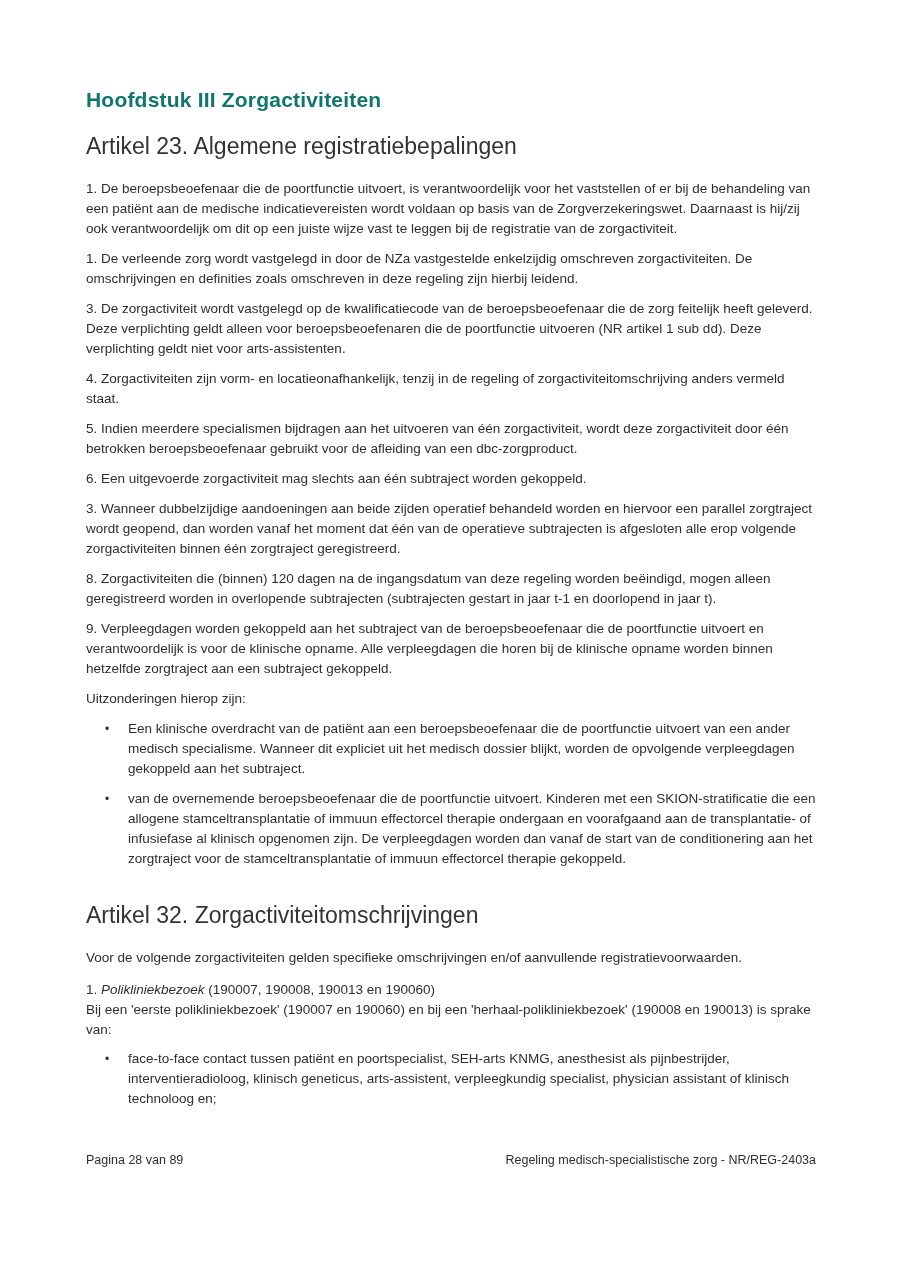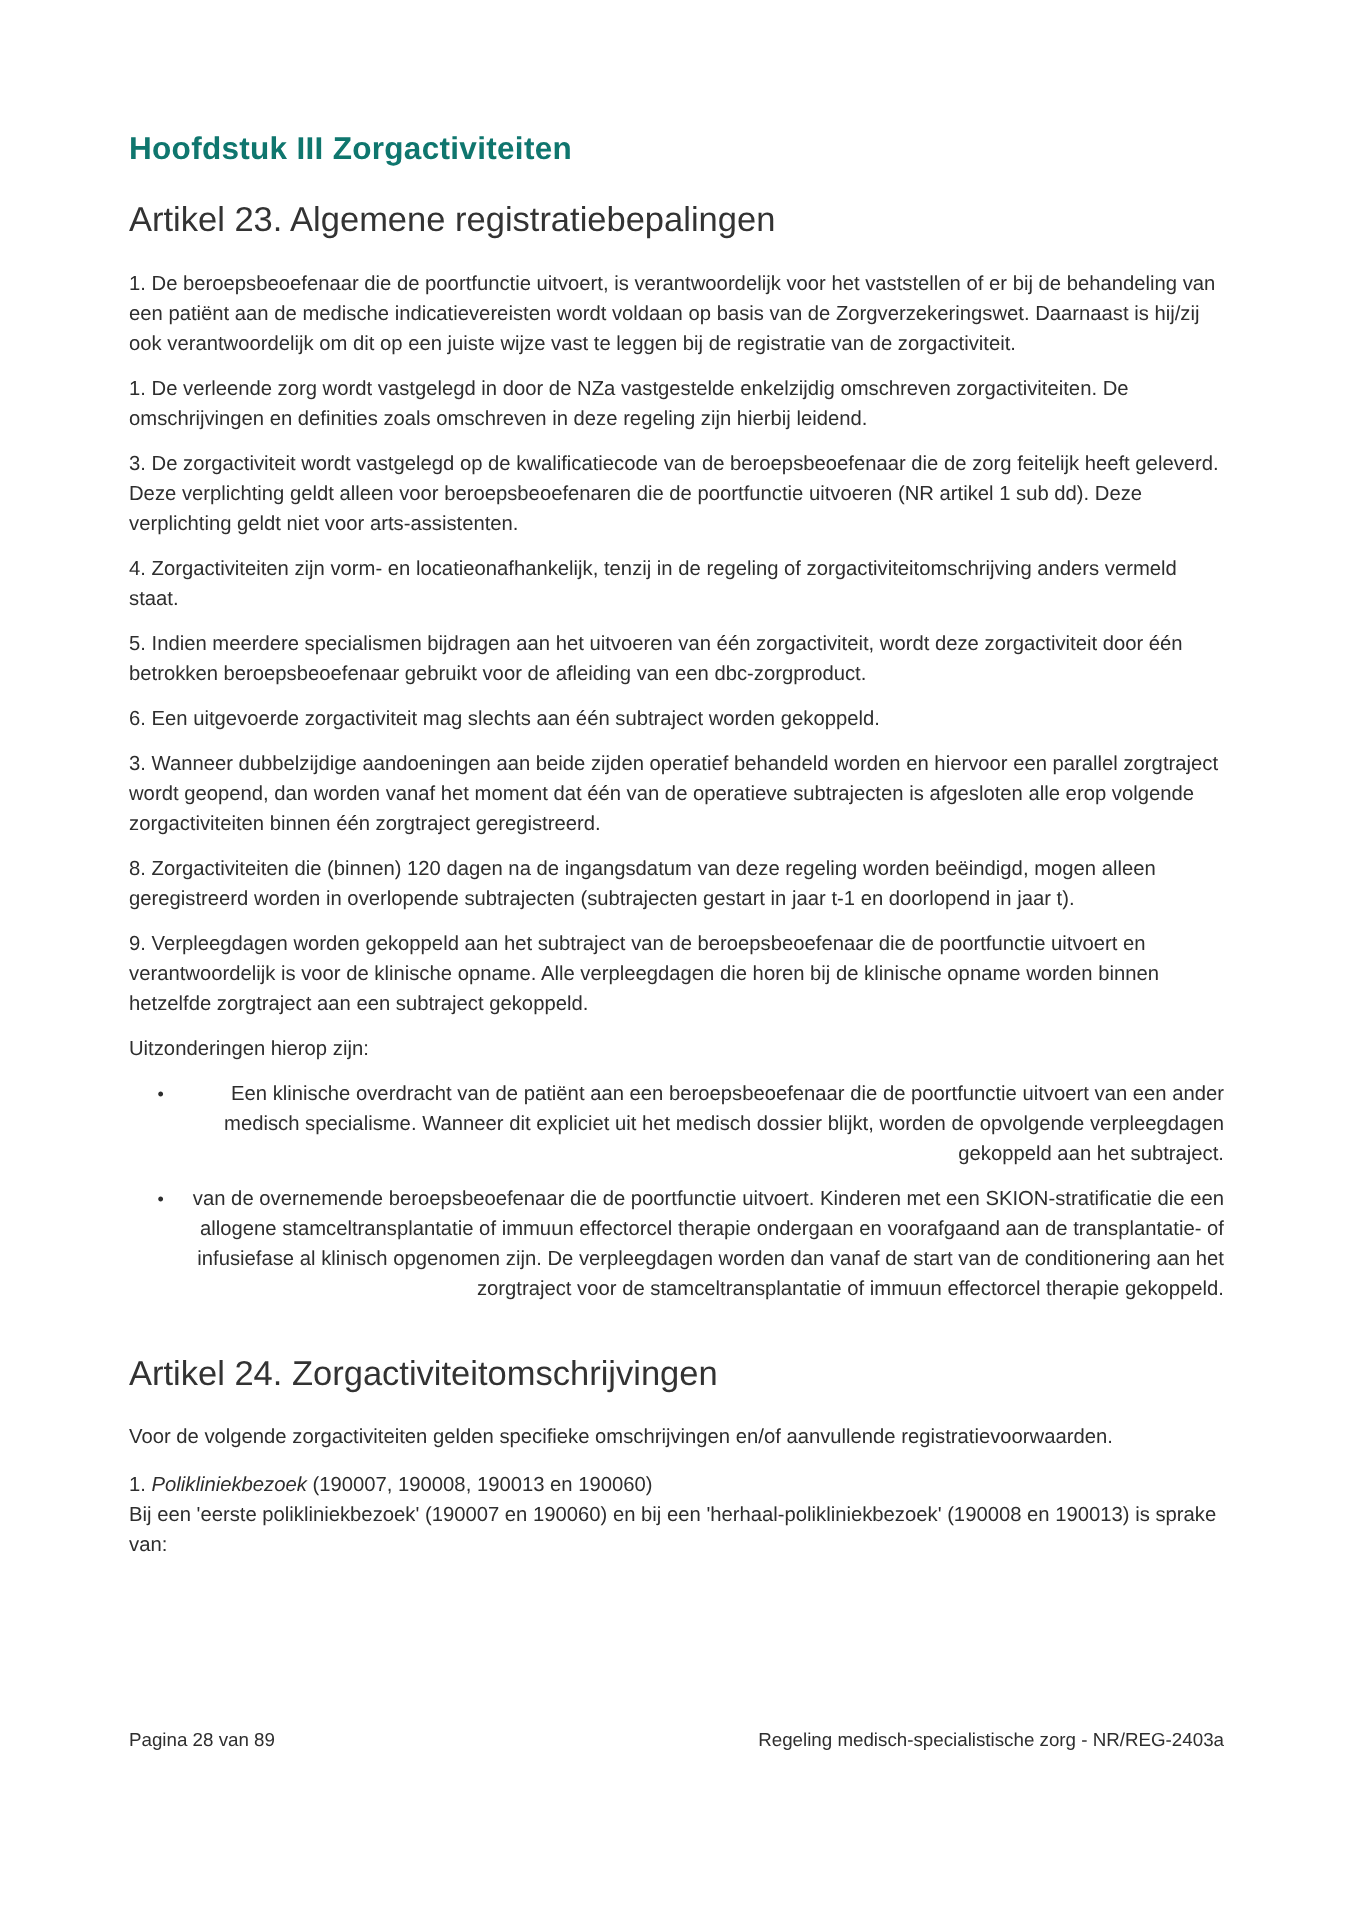--- a/index.html
+++ b/index.html
@@ -47,21 +47,20 @@
     line-height: 20px;
     margin: 12px 0 9px 0;
   }
   .item-block .item-name {
     font-style: italic;
   }
   ul.bullet-list {
     list-style: none;
     margin: 0 0 10px 0;
     padding: 0 0 0 19px;
-    text-align: right;
   }
   ul.bullet-list li {
     position: relative;
     padding-left: 23px;
     font-size: 13.5px;
     line-height: 20px;
     margin: 0 0 10px 0;
   }
   ul.bullet-list li::before {
     content: "\2022";
@@ -102,28 +101,31 @@
   <p class="body-par">8. Zorgactiviteiten die (binnen) 120 dagen na de ingangsdatum van deze regeling worden beëindigd, mogen alleen geregistreerd worden in overlopende subtrajecten (subtrajecten gestart in jaar t-1 en doorlopend in jaar t).</p>
   <p class="body-par">9. Verpleegdagen worden gekoppeld aan het subtraject van de beroepsbeoefenaar die de poortfunctie uitvoert en verantwoordelijk is voor de klinische opname. Alle verpleegdagen die horen bij de klinische opname worden binnen hetzelfde zorgtraject aan een subtraject gekoppeld.</p>
 
   <p class="body-par">Uitzonderingen hierop zijn:</p>
 
   <ul class="bullet-list">
     <li>Een klinische overdracht van de patiënt aan een beroepsbeoefenaar die de poortfunctie uitvoert van een ander medisch specialisme. Wanneer dit expliciet uit het medisch dossier blijkt, worden de opvolgende verpleegdagen gekoppeld aan het subtraject.</li>
     <li>van de overnemende beroepsbeoefenaar die de poortfunctie uitvoert. Kinderen met een SKION-stratificatie die een allogene stamceltransplantatie of immuun effectorcel therapie ondergaan en voorafgaand aan de transplantatie- of infusiefase al klinisch opgenomen zijn. De verpleegdagen worden dan vanaf de start van de conditionering aan het zorgtraject voor de stamceltransplantatie of immuun effectorcel therapie gekoppeld.</li>
   </ul>
 
-  <h2 class="article-title second">Artikel 24. Zorgactiviteitomschrijvingen</h2>
+  <h2 class="article-title second">Artikel 32. Zorgactiviteitomschrijvingen</h2>
 
   <p class="body-par">Voor de volgende zorgactiviteiten gelden specifieke omschrijvingen en/of aanvullende registratievoorwaarden.</p>
 
   <div class="item-block">
     <div><span>1. </span><span class="item-name">Polikliniekbezoek</span><span> (190007, 190008, 190013 en 190060)</span></div>
     <div>Bij een 'eerste polikliniekbezoek' (190007 en 190060) en bij een 'herhaal-polikliniekbezoek' (190008 en 190013) is sprake van:</div>
   </div>
 
+  <ul class="bullet-list">
+    <li>face-to-face contact tussen patiënt en poortspecialist, SEH-arts KNMG, anesthesist als pijnbestrijder, interventieradioloog, klinisch geneticus, arts-assistent, verpleegkundig specialist, physician assistant of klinisch technoloog en;</li>
+  </ul>
 
 </div>
 
 <div class="footer">
   <span>Pagina 28 van 89</span>
   <span>Regeling medisch-specialistische zorg - NR/REG-2403a</span>
 </div>
 
 </body></html>

